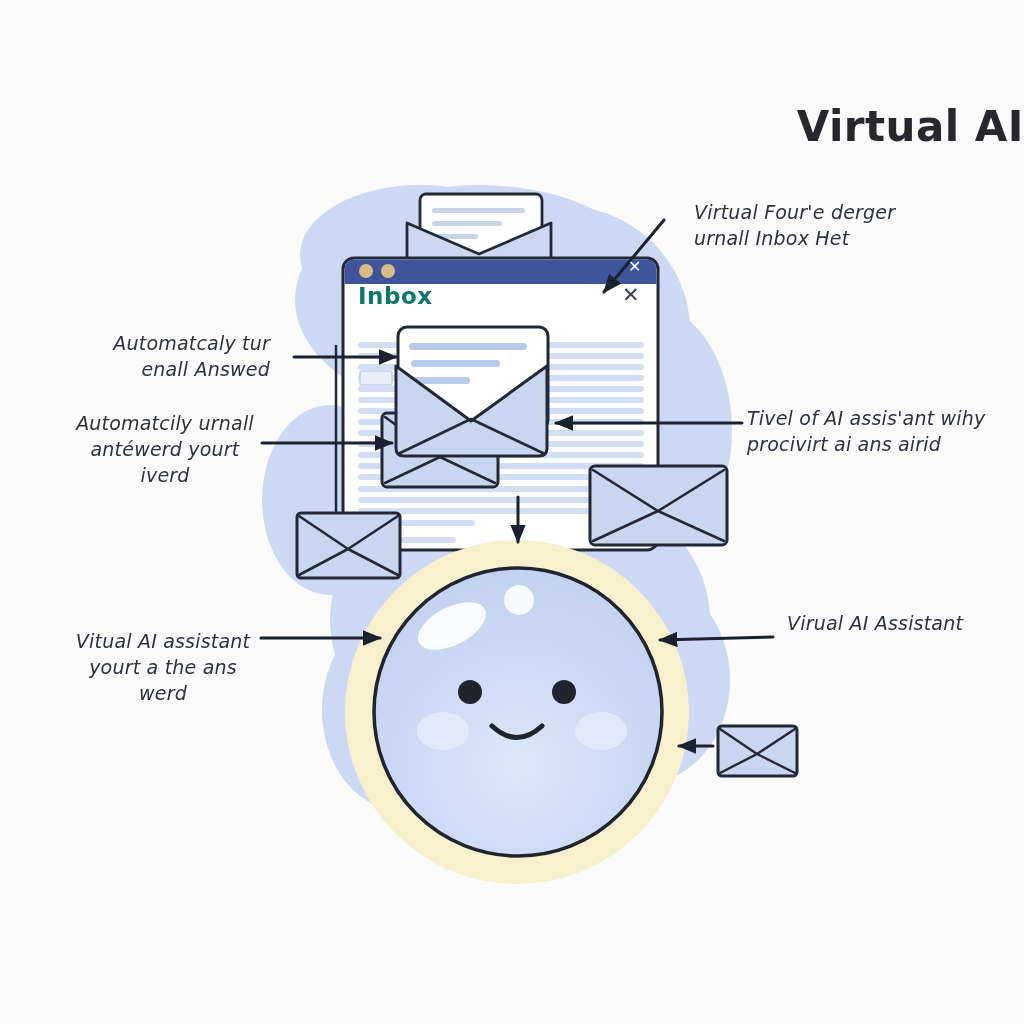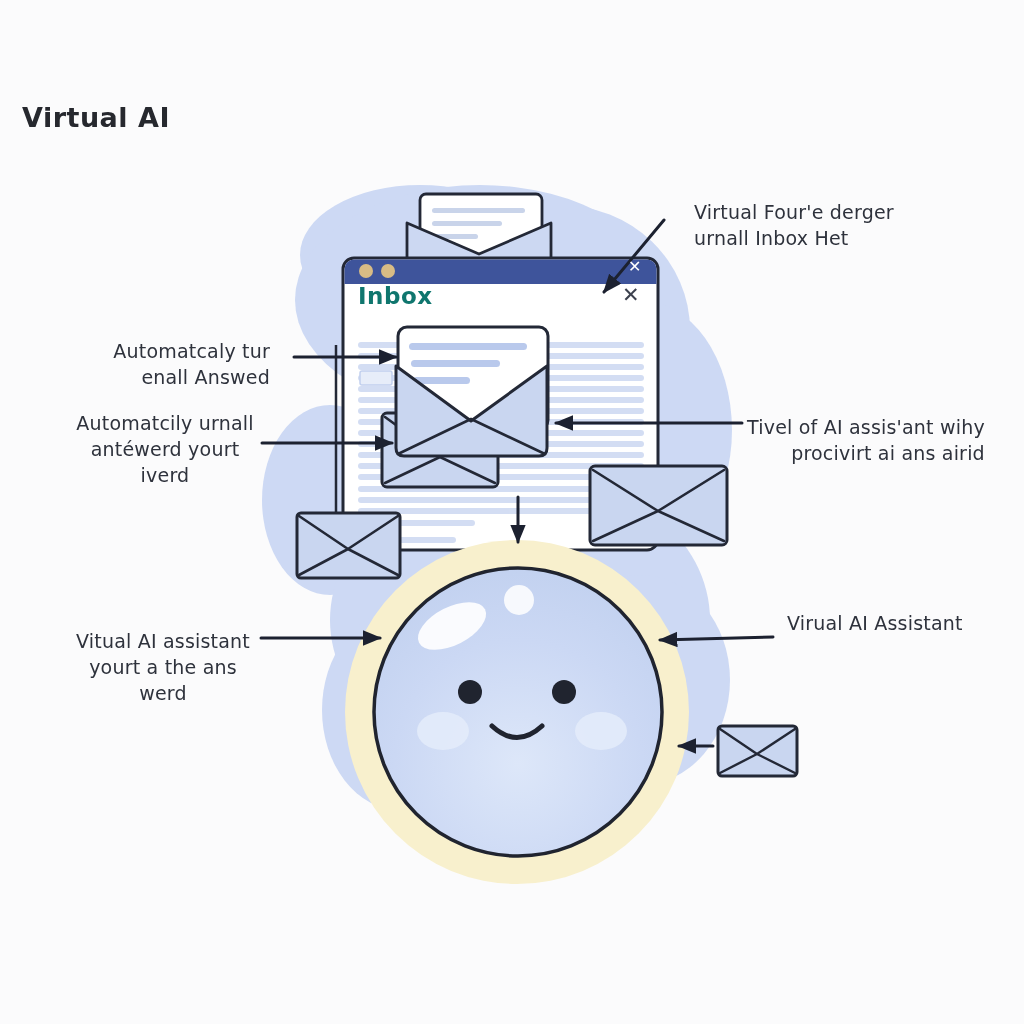--- a/index.html
+++ b/index.html
@@ -3,28 +3,28 @@
 <meta charset="utf-8">
 <style>
   html,body{margin:0;padding:0;}
   .canvas{
     position:relative;width:1024px;height:1024px;background:#fbfbfc;
     overflow:hidden;font-family:"DejaVu Sans",sans-serif;
   }
   .art{position:absolute;left:0;top:0;}
   .page-title{
     position:absolute;left:0;right:0;top:102px;margin-left:22px;
-    text-align:left;font-size:27px;font-weight:bold;color:#26282e;
+    text-align:right;font-size:42px;font-weight:bold;color:#26282e;
     letter-spacing:.5px;
   }
   .lbl{
     position:absolute;font-size:19px;line-height:1.38;color:#2e323c;
     letter-spacing:.2px;
   }
-  .lbl .ln{display:block;}
+  .lbl .ln{display:block;font-style:italic;}
   .lbl-right{text-align:right;}
   .lbl-center{text-align:center;}
   .inbox-title{
     position:absolute;left:358px;top:283px;font-size:23px;font-weight:bold;
     color:#0f766e;letter-spacing:.5px;
   }
   .titlebar-close{
     position:absolute;left:628px;top:257px;font-size:16px;font-weight:bold;
     color:#ffffff;
   }
@@ -158,31 +158,31 @@
     </g>
   </svg>
 
   <div class="page-title">Virtual AI</div>
 
   <div class="lbl" style="left:694px;top:199px;">
     <span class="ln">Virtual Four'e derger</span>
     <span class="ln">urnall Inbox Het</span>
   </div>
 
-  <div class="lbl lbl-right" style="right:754px;top:338px;">
+  <div class="lbl lbl-right" style="right:754px;top:330px;">
     <span class="ln">Automatcaly tur</span>
     <span class="ln">enall Answed</span>
   </div>
 
   <div class="lbl lbl-center" style="left:66px;width:198px;top:410px;">
     <span class="ln">Automatcily urnall</span>
     <span class="ln">antéwerd yourt iverd</span>
   </div>
 
-  <div class="lbl" style="left:747px;top:414px;text-align:right;">
+  <div class="lbl" style="left:747px;top:405px;">
     <span class="ln">Tivel of AI assis'ant wihy</span>
     <span class="ln">procivirt ai ans airid</span>
   </div>
 
   <div class="lbl lbl-center" style="left:64px;width:198px;top:628px;">
     <span class="ln">Vitual AI assistant</span>
     <span class="ln">yourt a the ans werd</span>
   </div>
 
   <div class="lbl" style="left:787px;top:610px;">

